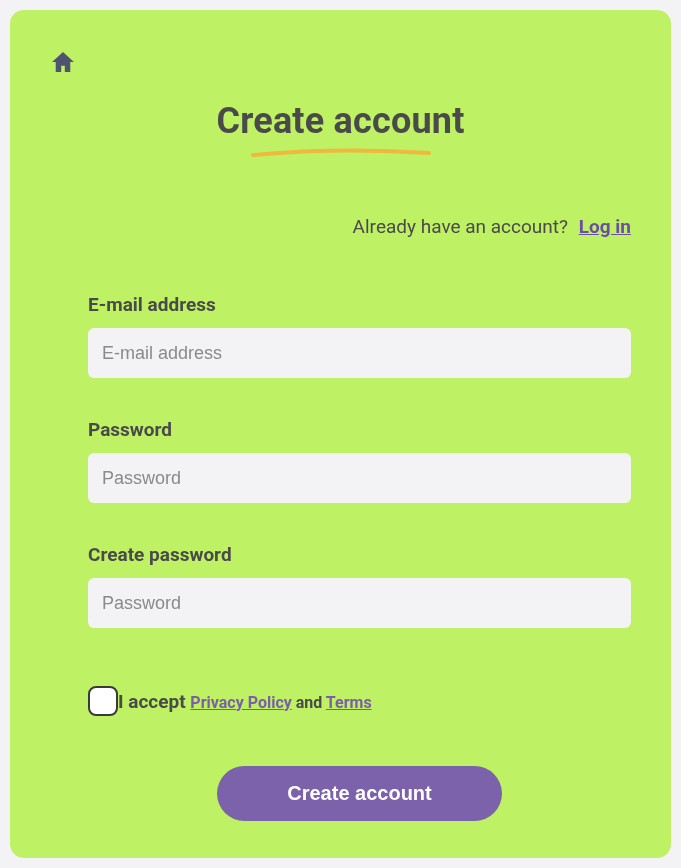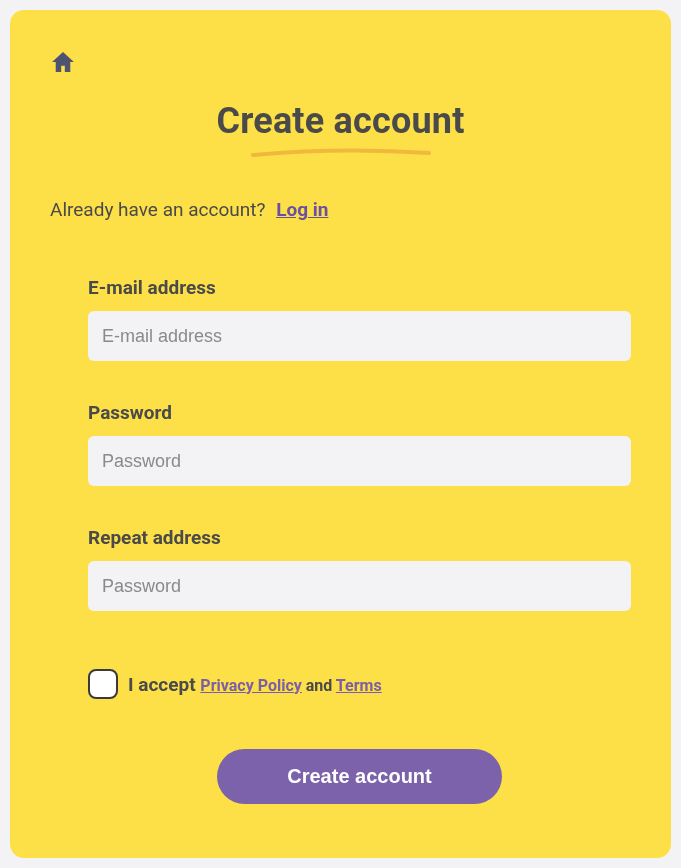--- a/index.html
+++ b/index.html
@@ -8,21 +8,21 @@
       padding: 0;
     }
     body {
       font-family: -apple-system, BlinkMacSystemFont, "Segoe UI", Roboto, Helvetica, Arial, sans-serif;
       background: #f3f3f5;
       width: 681px;
       height: 868px;
       padding: 10px;
     }
     .card {
-      background: #fde047;
+      background: #bef264;
       border-radius: 14px;
       width: 100%;
       height: 100%;
       padding: 40px 40px 50px 40px;
       position: relative;
     }
     .home-icon {
       position: absolute;
       top: 42px;
       left: 42px;
@@ -41,22 +41,22 @@
       font-size: 36px;
       font-weight: 700;
       color: #4a4a4a;
       letter-spacing: 0.2px;
     }
     .underline {
       display: block;
       margin: 6px auto 0 auto;
     }
     .login-row {
-      text-align: left;
-      margin-top: 40px;
+      text-align: right;
+      margin-top: 57px;
       font-size: 19px;
       color: #4a4a4a;
     }
     .login-link {
       color: #6b4fa0;
       font-weight: 700;
       text-decoration: underline;
       cursor: pointer;
       margin-left: 6px;
     }
@@ -85,21 +85,20 @@
       color: #5a5a5a;
       outline: none;
     }
     .field-input::placeholder {
       color: #8a8a8a;
     }
     .accept-row {
       display: flex;
       align-items: center;
       margin-top: 58px;
-      gap: 10px;
     }
     .checkbox {
       width: 30px;
       height: 30px;
       border: 2.5px solid #3a3a3a;
       border-radius: 8px;
       background: #fff;
       cursor: pointer;
       flex-shrink: 0;
     }
@@ -162,21 +161,21 @@
       <label class="field-label">E-mail address</label>
       <input type="text" class="field-input" placeholder="E-mail address" style="">
     </div>
 
     <div class="field-group">
       <label class="field-label">Password</label>
       <input type="password" class="field-input" placeholder="Password" style="">
     </div>
 
     <div class="field-group">
-      <label class="field-label">Repeat address</label>
+      <label class="field-label">Create password</label>
       <input type="password" class="field-input" placeholder="Password" style="">
     </div>
 
     <div class="accept-row">
       <div class="checkbox"></div>
       <div>
         <span class="accept-text">I accept </span><a class="policy-link">Privacy Policy</a><span class="and-text"> and </span><a class="policy-link">Terms</a>
       </div>
     </div>
 

